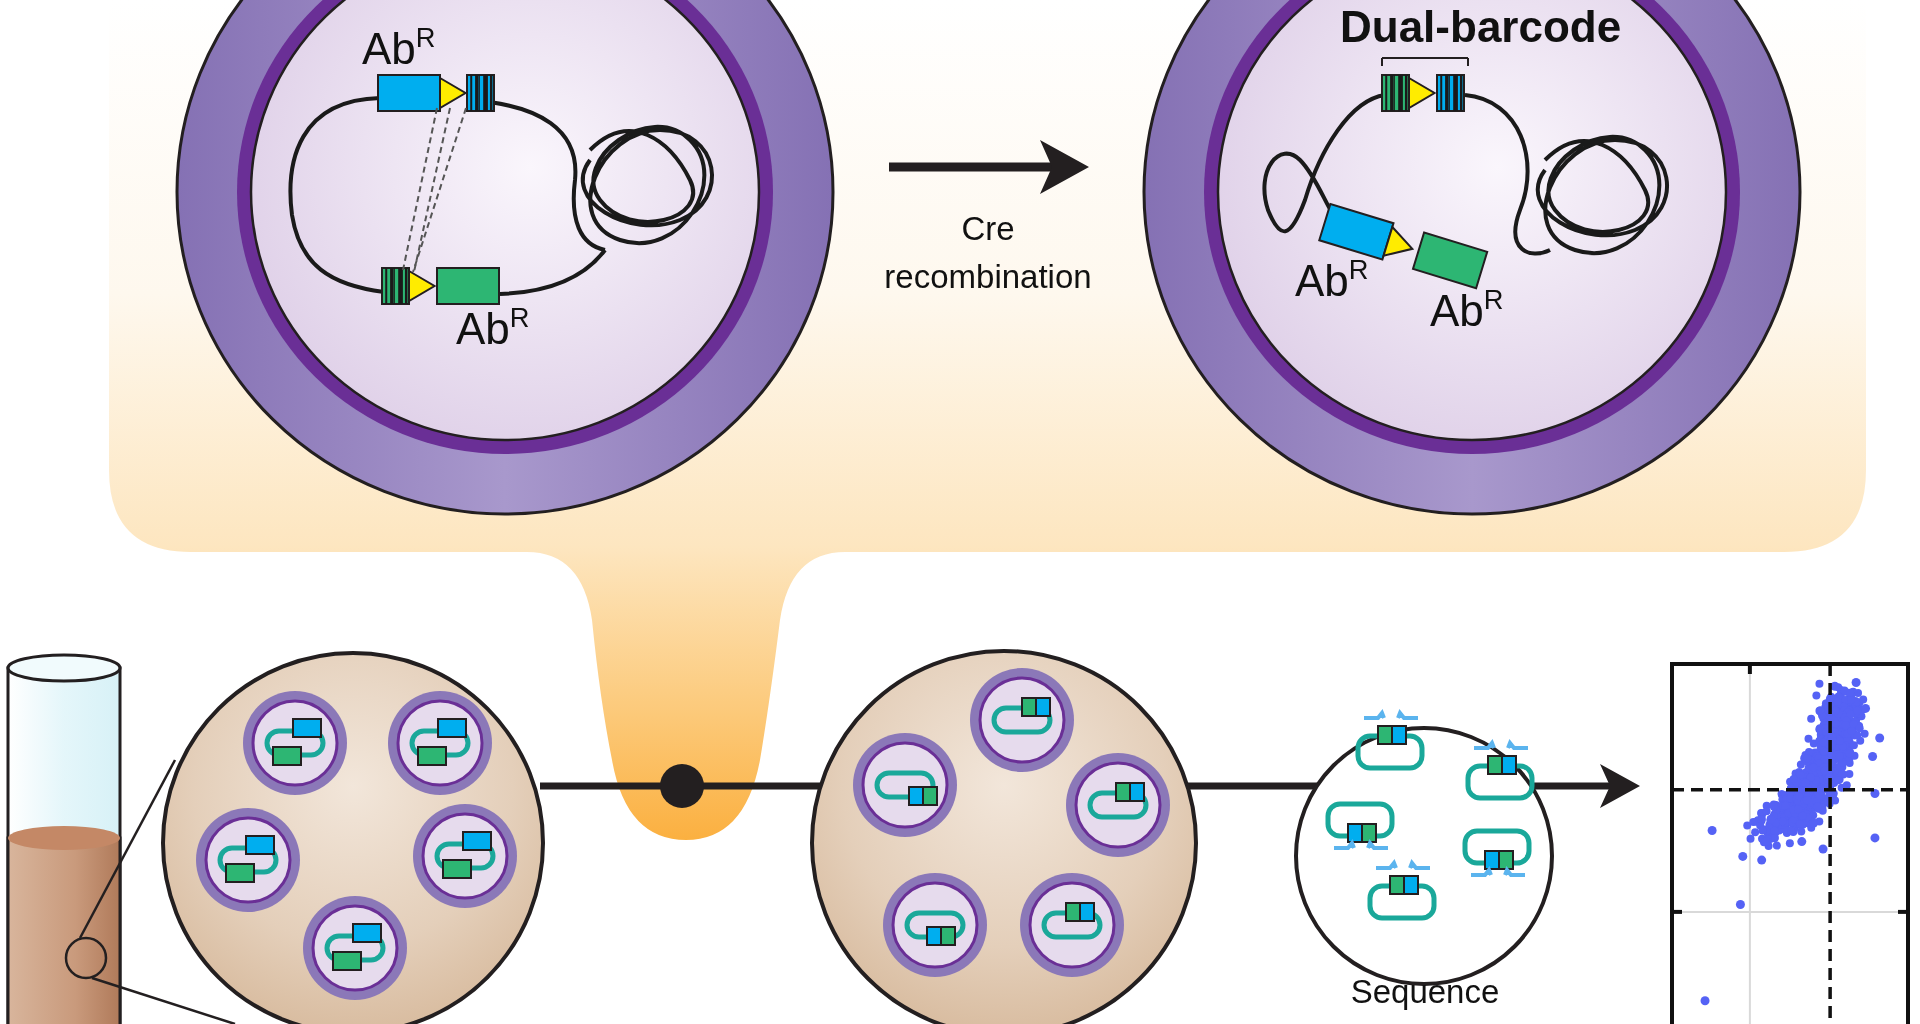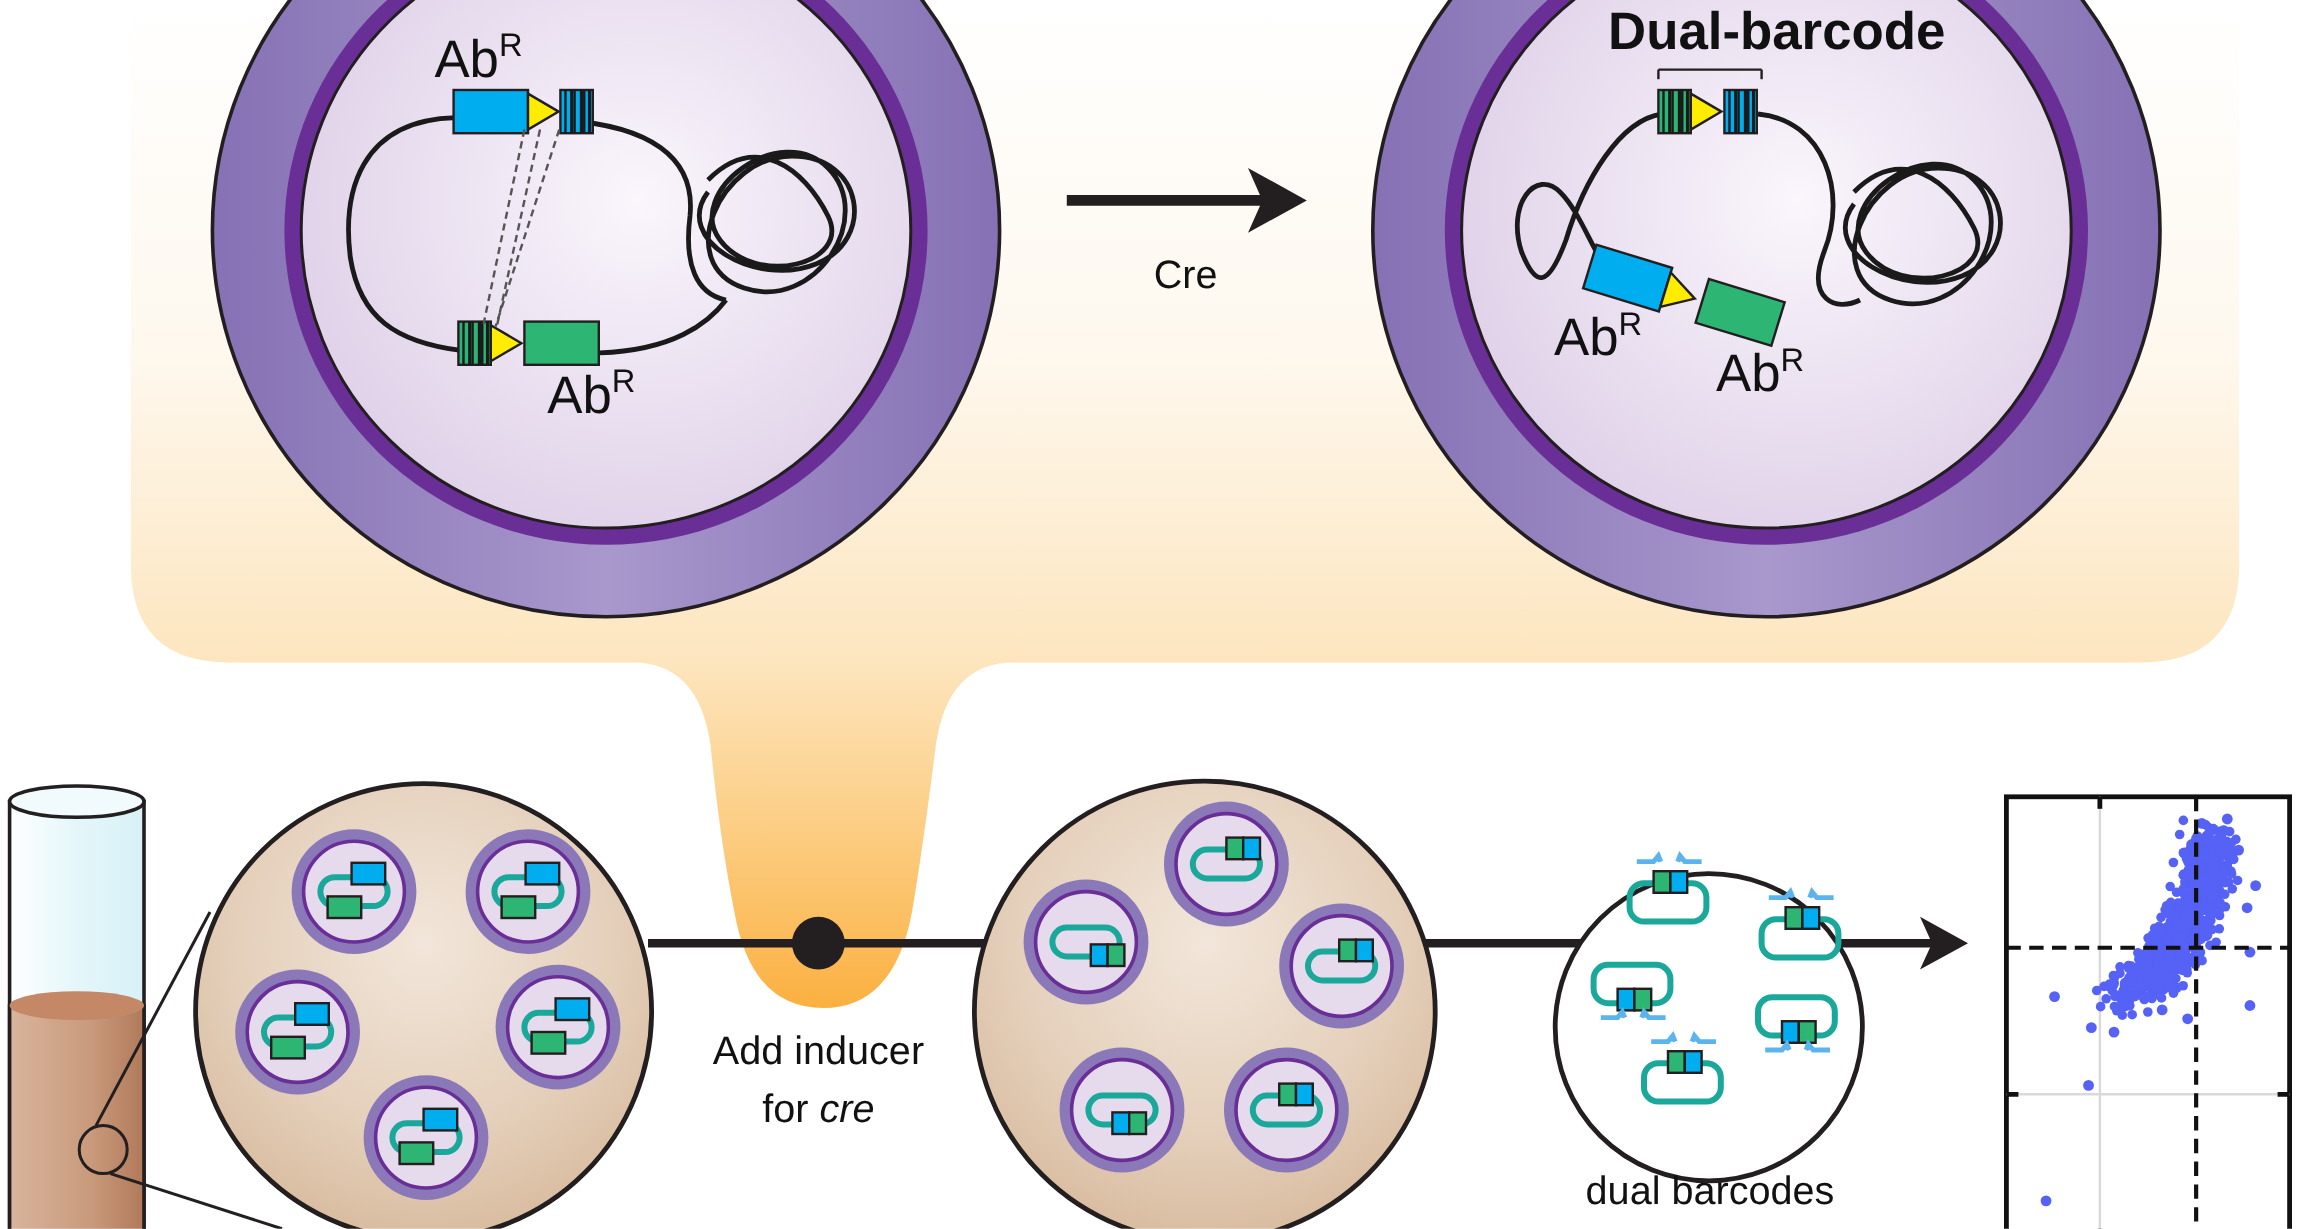--- a/index.html
+++ b/index.html
@@ -1182,27 +1182,25 @@
         <line x1="1830.12" y1="664" x2="1830.12" y2="1034" stroke="#111" stroke-width="3.5" stroke-dasharray="12,7"></line>
       </g>
 </svg>
 
 
 <div class="lbl big" style="left:362px; top:22px;"><span>Ab</span><sup>R</sup></div>
 <div class="lbl big" style="left:456px; top:302px;"><span>Ab</span><sup>R</sup></div>
 
 <div class="lbl mid" style="left:838px; top:205px; width:300px;">
   <div>Cre</div>
+  <div>recombination</div>
 </div>
 
 <div class="lbl big" style="left:1340px; top:2px;font-weight:bold;">Dual-barcode</div>
 <div class="lbl big" style="left:1295px; top:254px;"><span>Ab</span><sup>R</sup></div>
 <div class="lbl big" style="left:1430px; top:284px;"><span>Ab</span><sup>R</sup></div>
 
-<div class="lbl mid" style="left:540px; top:852px; width:284px;">
-  <div>Add inducer</div>
-  <div><span>for </span><span class="it">cre</span></div>
-</div>
 
 <div class="lbl mid" style="left:1280px; top:968px; width:290px;">
+  <div>Sequence</div>
   <div>dual barcodes</div>
 </div>
 </div>
 
 </body></html>

